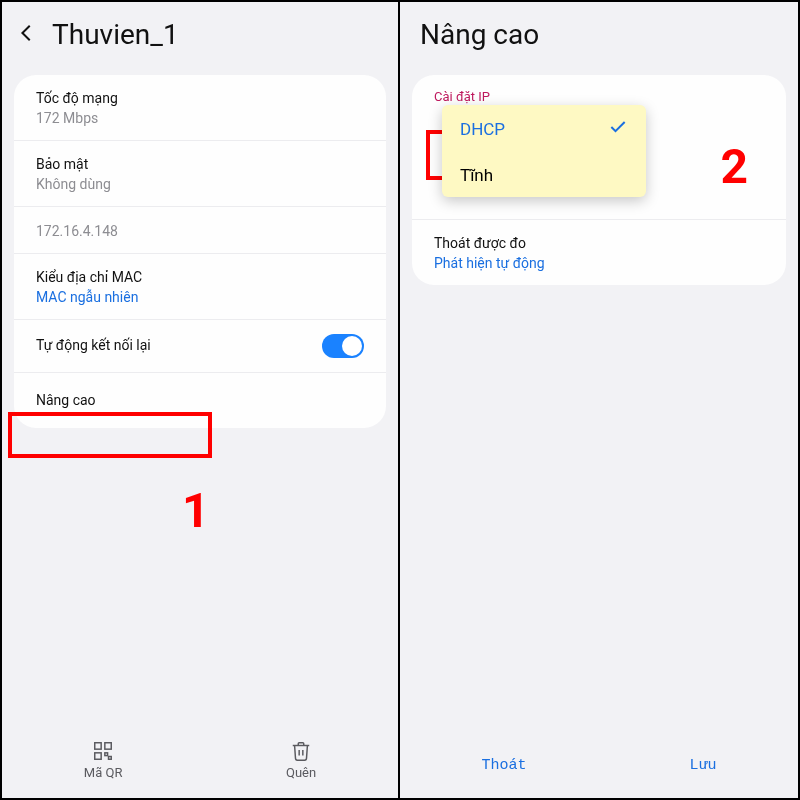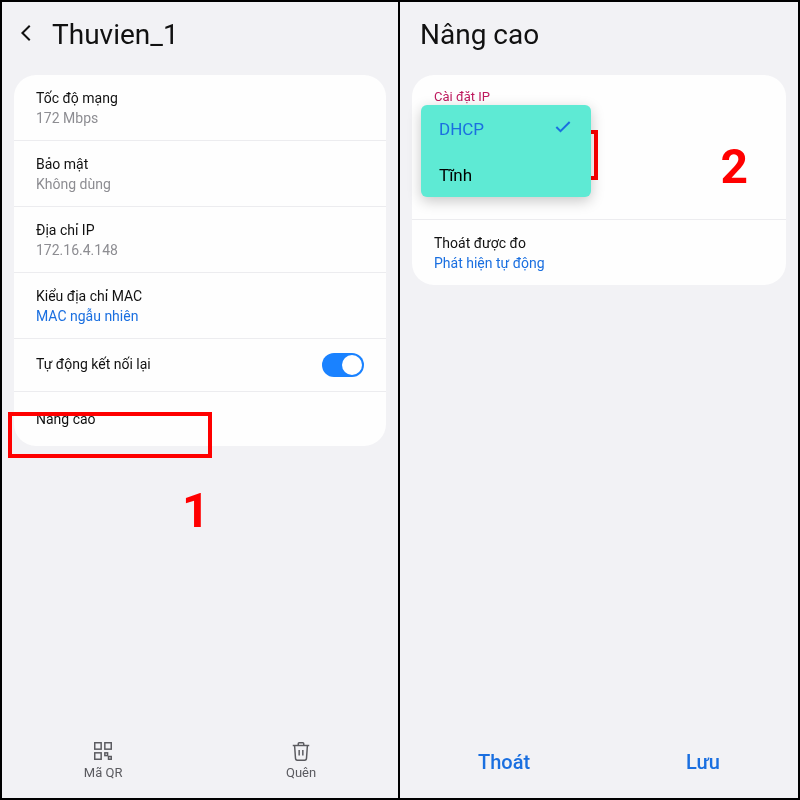--- a/index.html
+++ b/index.html
@@ -103,34 +103,35 @@
     display: flex;
     flex-direction: column;
     align-items: center;
     gap: 0;
     color: #5a5a5f;
     font-size: 13px;
   }
   .bb-item svg { width: 22px; height: 22px; }
   .bottom-bar.blue .bb-text {
     color: #1a6fe0;
-    font-size: 20px;
+    font-size: 15px;
     font-weight: 500;
+    font-family: Liberation Mono, monospace;
   }
   .bottom-bar.blue { padding: 20px 0 24px 0; }
   .ip-label {
     font-size: 13px;
     color: #be185d;
     padding: 14px 22px 6px 22px;
   }
   .dropdown-pop {
     position: absolute;
-    top: 30px; left: 9px;
-    width: 170px;
-    background: #5eead4;
+    top: 30px; left: 30px;
+    width: 204px;
+    background: #fef9c3;
     border-radius: 6px;
     box-shadow: 0 4px 14px rgba(0,0,0,0.22);
     z-index: 10;
   }
   .dd-item {
     padding: 12px 18px;
     font-size: 17px;
     display: flex;
     justify-content: space-between;
     align-items: center;
@@ -156,21 +157,20 @@
     <div class="card">
       <div class="row">
         <div class="row-title">Tốc độ mạng</div>
         <div class="row-sub">172 Mbps</div>
       </div>
       <div class="row">
         <div class="row-title">Bảo mật</div>
         <div class="row-sub">Không dùng</div>
       </div>
       <div class="row">
-        <div class="row-title">Địa chỉ IP</div>
         <div class="row-sub">172.16.4.148</div>
       </div>
       <div class="row">
         <div class="row-title">Kiểu địa chỉ MAC</div>
         <div class="row-sub link">MAC ngẫu nhiên</div>
       </div>
       <div class="row row-toggle">
         <div class="row-title">Tự động kết nối lại</div>
         <div class="toggle"></div>
       </div>

